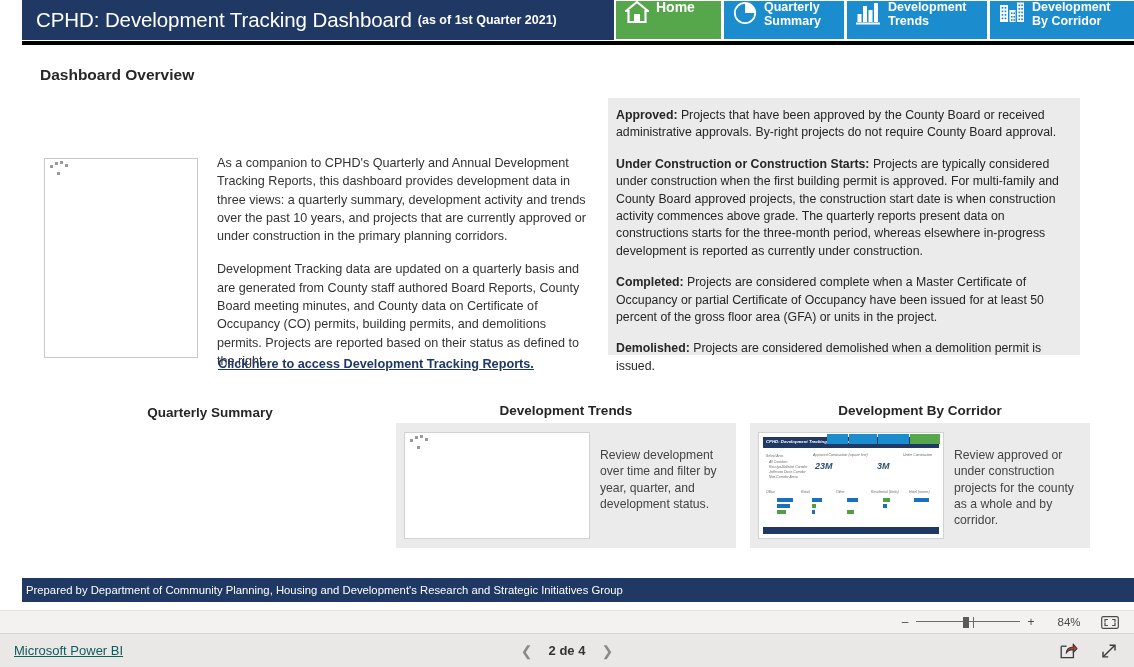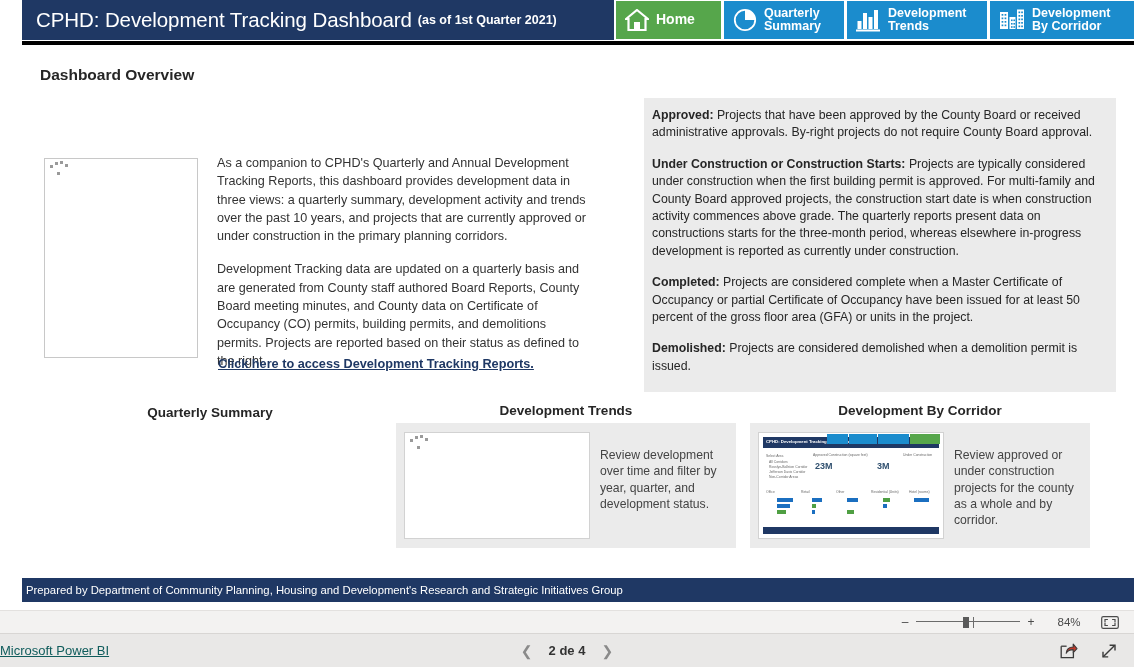--- a/index.html
+++ b/index.html
@@ -69,21 +69,21 @@
     height: 4px;
     background: #000000;
   }
 
   .nav-tab {
     position: absolute;
     top: 1px;
     height: 38px;
     background: #1b8ccd;
     display: flex;
-    align-items: center;
+    align-items: flex-start;
     box-sizing: border-box;
     cursor: pointer;
   }
   .nav-tab.home { background: #56a64b; }
   .nav-tab .tab-icon {
     flex: 0 0 auto;
     display: flex;
     align-items: center;
     justify-content: center;
     margin-left: 9px;
@@ -167,23 +167,23 @@
     position: absolute;
     left: 608px; top: 71px;
     width: 472px;
     text-align: center;
     font-size: 15px;
     font-weight: 700;
     color: #262626;
   }
   #status-panel {
     position: absolute;
-    left: 644px; top: 98px;
+    left: 608px; top: 98px;
     width: 472px;
-    height: 294px;
+    height: 257px;
     background: #ebebeb;
     box-sizing: border-box;
     padding: 9px 10px 0 8px;
   }
   #status-panel p {
     margin: 0 0 14px 0;
     font-size: 12.3px;
     line-height: 17.4px;
     color: #262626;
   }
@@ -229,21 +229,21 @@
 
   #card2-title { left: 396px; top: 403px; width: 340px; }
   #card2-box   { left: 396px; top: 423px; width: 340px; height: 125px; }
   #card2-box .card-img { width: 186px; }
 
   #card3-title { left: 750px; top: 403px; width: 340px; }
   #card3-box   { left: 750px; top: 423px; width: 340px; height: 125px; }
   #card3-box .card-img { width: 186px; }
 
   
-  .mini-dash { position: absolute; left:0; top:0; right:0; bottom:0; background:#fff; }
+  .mini-dash { position: absolute; left:0; top:0; right:0; bottom:0; background:#fff;font-style:italic; }
   .mini-head { position:absolute; left:4px; top:4px; right:4px; height:11px; background:#1f3864; }
   .mini-head .mh-t { position:absolute; left:3px; top:2px; font-size:4.3px; color:#fff; white-space:nowrap; font-weight:700;}
   .mini-tab { position:absolute; top:0.5px; height:10px; background:#1b8ccd; }
   .mini-tab.g { background:#56a64b; }
   .mini-blk { position:absolute; background:#1b6fc0; }
   .mini-blk.green { background:#4f9f43; }
   .mini-txt { position:absolute; font-size:3.4px; color:#6a6a6a; white-space:nowrap; }
   .mini-big { position:absolute; font-size:9px; font-weight:700; color:#30506f; }
   .mini-foot { position:absolute; left:4px; bottom:4px; right:4px; height:7px; background:#1f3864; }
 
@@ -331,21 +331,21 @@
     left: 0; top: 633px;
     width: 1134px;
     height: 34px;
     background: #e9e8e7;
     border-top: 1px solid #d8d6d4;
     box-sizing: border-box;
     display: flex;
     align-items: center;
   }
   #pbi-link {
-    margin-left: 0;
+    margin-left: 14px;
     font-size: 13px;
     color: #0f5c5c;
     text-decoration: underline;
     cursor: pointer;
   }
   #pager {
     position: absolute;
     left: 50%;
     transform: translateX(-50%);
     display: flex;

